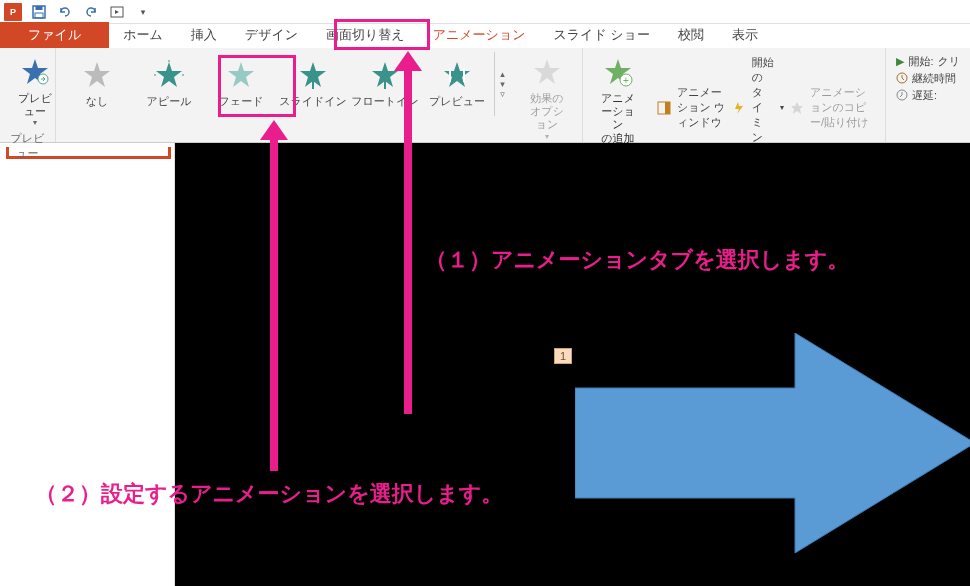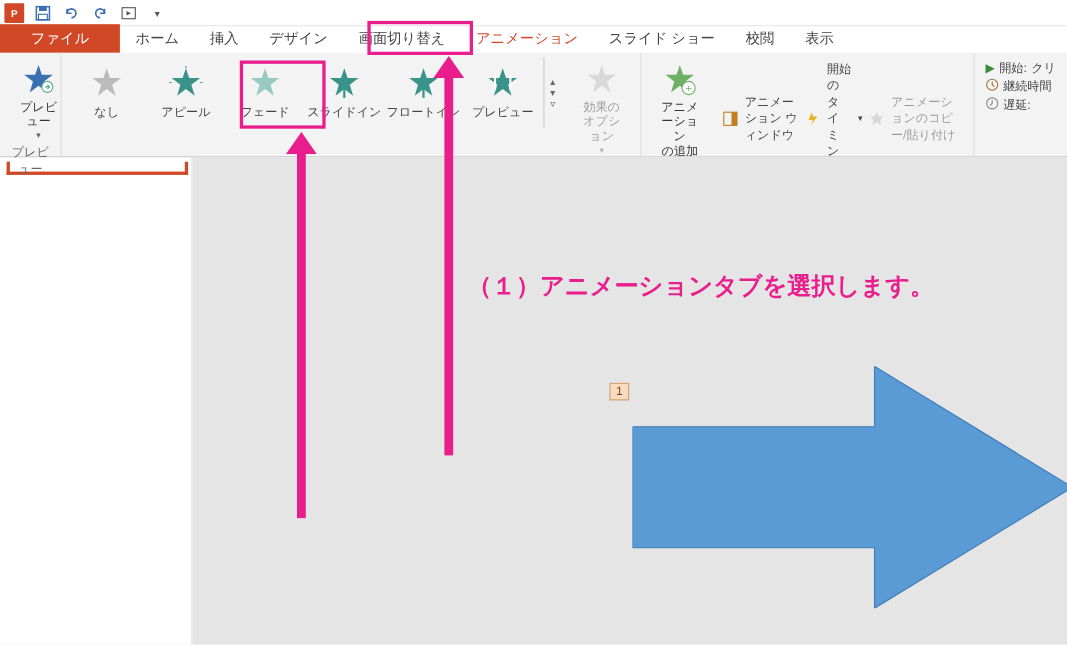--- a/index.html
+++ b/index.html
@@ -36,21 +36,21 @@
     .adv-row { display: flex; align-items: center; gap: 6px; padding: 1px 2px; cursor: pointer; color: #444; }
     .adv-row.disabled { opacity: 0.5; cursor: default; }
     .adv-row .small-icon { width: 16px; height: 16px; display: inline-flex; align-items: center; justify-content: center; }
     
     .timing-rows { display: flex; flex-direction: column; gap: 2px; font-size: 11px; padding: 2px 4px; }
     .timing-row { display: flex; align-items: center; gap: 4px; white-space: nowrap; color: #444; }
     
     .main { display: flex; height: calc(586px - 24px - 24px - 95px); }
     .sidebar { width: 175px; background: #fff; border-right: 1px solid #ddd; padding: 4px; }
     .slide-thumb-box { width: 165px; height: 12px; border: 3px solid #d24726; border-top: none; margin-left: 2px; }
-    .canvas { flex: 1; position: relative; background: #e5e5e5; text-align: center; }
+    .canvas { flex: 1; position: relative; background: #000000; text-align: center; }
     
     .annotation-text { position: absolute; color: #e91e8c; font-size: 22px; font-weight: bold; }
     .highlight-box { position: absolute; border: 3px solid #e91e8c; pointer-events: none; }
     .arrow-up { position: absolute; width: 8px; background: #e91e8c; }
     .arrow-up::after { content: ''; position: absolute; top: -18px; left: -10px; border-left: 14px solid transparent; border-right: 14px solid transparent; border-bottom: 20px solid #e91e8c; }
     
     .anim-tag { position: absolute; background: #f7dcc2; border: 1px solid #cfa070; font-size: 11px; padding: 1px 5px; color: #7a4a1c; }
     
     .blue-arrow { position: absolute; }
     .blue-arrow svg { display: block; }
@@ -260,20 +260,21 @@
 </div>
 
 <div class="main">
   <div class="sidebar">
     <div class="slide-thumb-box"></div>
   </div>
   <div class="canvas">
 
     <div class="annotation-text" style="top:102px; left:250px;">（１）アニメーションタブを選択します。</div>
 
+    <div class="annotation-text" style="top:336px; left:-140px;">（２）設定するアニメーションを選択します。</div>
 
     <div class="anim-tag" style="top:205px; left:379px;">1</div>
 
     <div class="blue-arrow" style="top:190px; left:400px;">
       <svg width="400" height="220" viewBox="0 0 400 220">
         <polygon points="0,55 220,55 220,0 400,110 220,220 220,165 0,165" fill="#5b9bd5" stroke="#3d7cb6" stroke-width="1"></polygon>
       </svg>
     </div>
   </div>
 </div>

